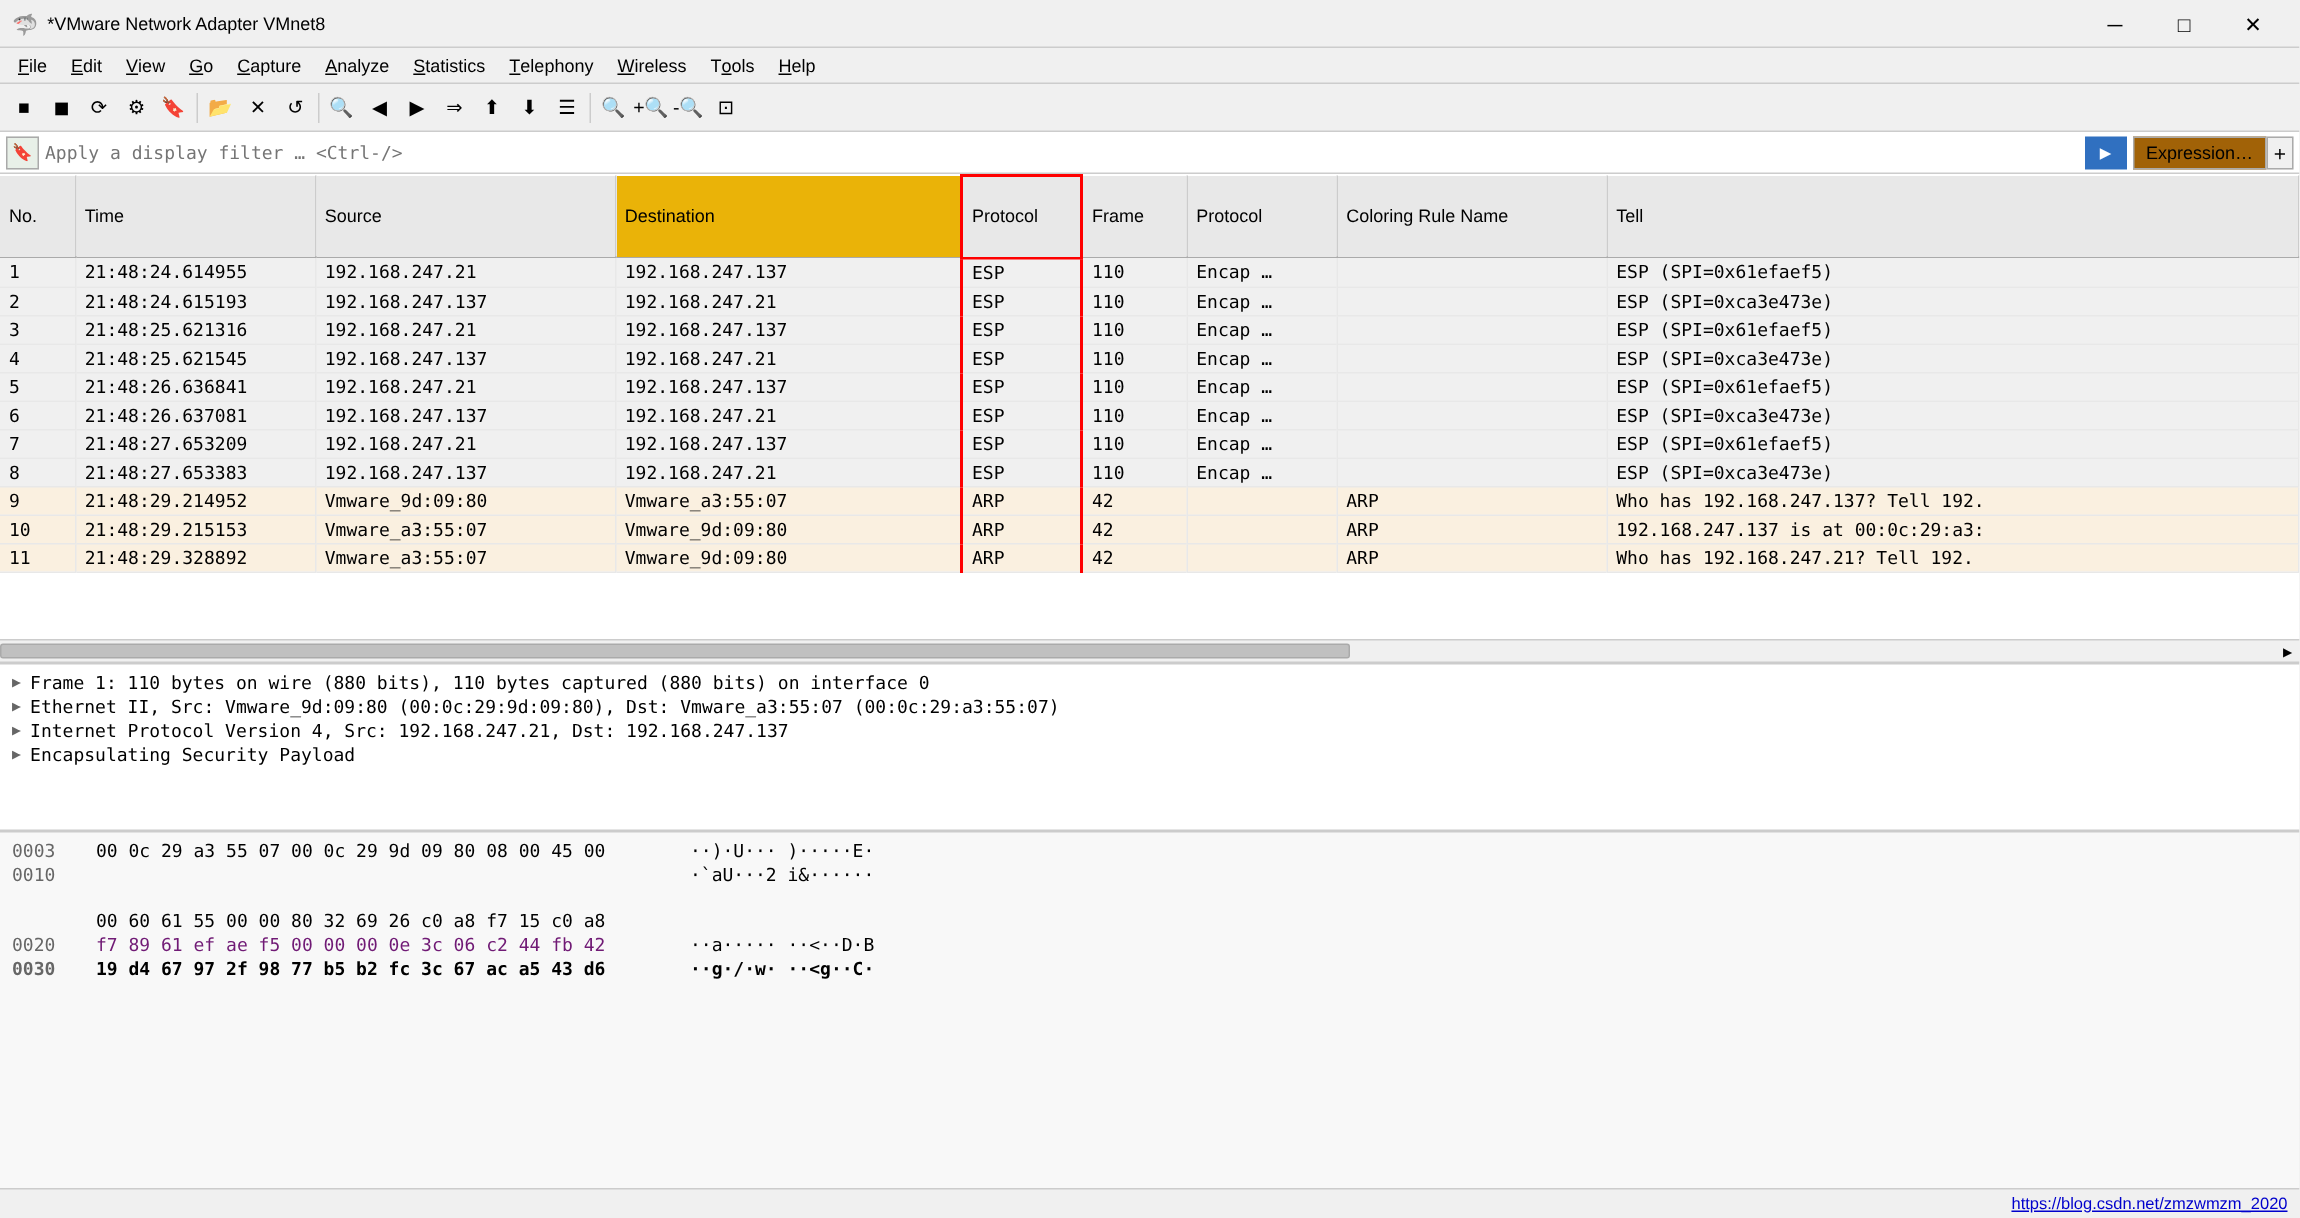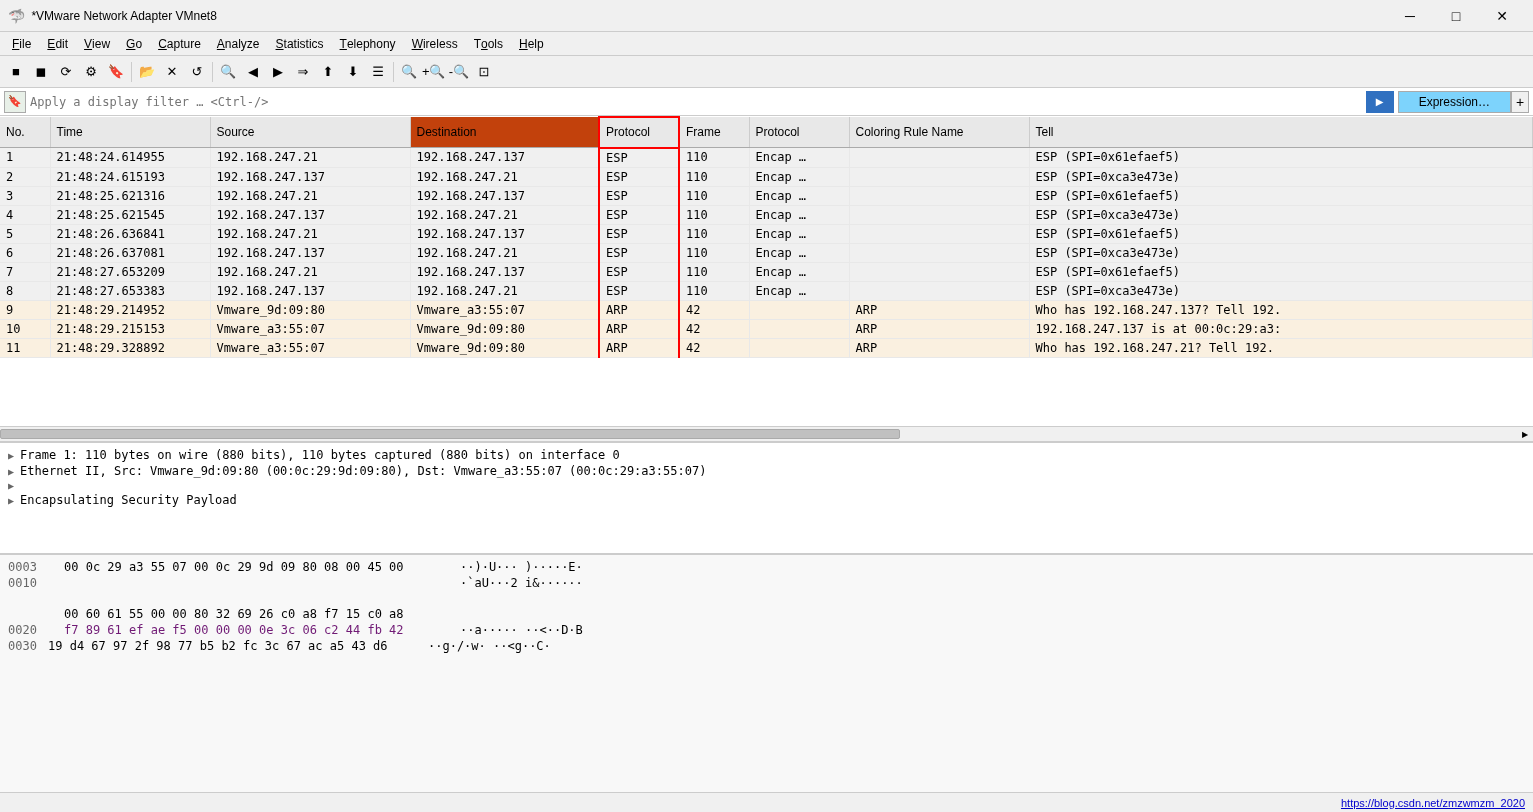--- a/index.html
+++ b/index.html
@@ -196,34 +196,34 @@
   <button class="tb-btn" style="width:24px;height:24px;display:flex;align-items:center;justify-content:center;border:1px solid transparent;cursor:pointer;font-size:13px;background:transparent;">🔍</button>
   <button class="tb-btn" style="width:24px;height:24px;display:flex;align-items:center;justify-content:center;border:1px solid transparent;cursor:pointer;font-size:13px;background:transparent;">+🔍</button>
   <button class="tb-btn" style="width:24px;height:24px;display:flex;align-items:center;justify-content:center;border:1px solid transparent;cursor:pointer;font-size:13px;background:transparent;">-🔍</button>
   <button class="tb-btn" style="width:24px;height:24px;display:flex;align-items:center;justify-content:center;border:1px solid transparent;cursor:pointer;font-size:13px;background:transparent;">⊡</button>
 </div>
 
 <div id="filterbar" style="background:#ffffff;height:28px;display:flex;align-items:center;border-bottom:1px solid #ccc;padding:0 4px;">
   <div style="width:22px;height:22px;display:flex;align-items:center;justify-content:center;background:#e8f0e8;border:1px solid #aaa;margin-right:4px;font-size:11px;">🔖</div>
   <input type="text" style="flex: 1 1 0%; border: none; outline: none; font-size: 12px; font-family: monospace; color: rgb(136, 136, 136);" placeholder="Apply a display filter … &lt;Ctrl-/&gt;">
   <button style="width:28px;height:22px;background:#3070c0;border:none;display:flex;align-items:center;justify-content:center;cursor:pointer;color:white;font-size:10px;margin-right:4px;">▶</button>
-  <button style="padding:2px 20px;height:22px;font-size:12px;background:#7dd3fc;border:1px solid #aaa;cursor:pointer;">Expression…</button>
+  <button style="padding:2px 8px;height:22px;font-size:12px;background:#a16207;border:1px solid #aaa;cursor:pointer;">Expression…</button>
   <button style="width:18px;height:22px;font-size:14px;background:#f0f0f0;border:1px solid #aaa;cursor:pointer;display:flex;align-items:center;justify-content:center;">+</button>
 </div>
 
 <div id="main-layout" style="display:flex;flex-direction:column;height:calc(812px - 32px - 24px - 32px - 28px);">
 
   <div id="packet-table-container" style="background:white;height:310px;overflow-y:auto;overflow-x:hidden;flex:none;">
     <table id="packet-table" style="width:100%;border-collapse:collapse;font-size:12px;font-family:monospace;min-width:1500px;">
       <thead>
         <tr>
           <th style="text-align:left;padding:2px 6px;border-right:1px solid #ccc;font-weight:normal;font-family:'Segoe UI',sans-serif;white-space:nowrap;background:#e8e8e8;border-bottom:1px solid #aaa;width:50px;">No.</th>
           <th style="text-align:left;padding:2px 6px;border-right:1px solid #ccc;font-weight:normal;font-family:'Segoe UI',sans-serif;white-space:nowrap;background:#e8e8e8;border-bottom:1px solid #aaa;width:160px;">Time</th>
           <th style="text-align:left;padding:2px 6px;border-right:1px solid #ccc;font-weight:normal;font-family:'Segoe UI',sans-serif;white-space:nowrap;background:#e8e8e8;border-bottom:1px solid #aaa;width:200px;">Source</th>
-          <th style="text-align:left;padding:8px 6px;border-right:1px solid #ccc;font-weight:normal;font-family:'Segoe UI',sans-serif;white-space:nowrap;background:#c2410c;border-bottom:1px solid #aaa;width:189px;">Destination</th>
+          <th style="text-align:left;padding:20px 6px;border-right:1px solid #ccc;font-weight:normal;font-family:'Segoe UI',sans-serif;white-space:nowrap;background:#eab308;border-bottom:1px solid #aaa;width:231px;">Destination</th>
           <th style="text-align:left;padding:2px 6px;font-weight:normal;font-family:'Segoe UI',sans-serif;white-space:nowrap;background:#e8e8e8;border:2px solid red;width:80px;">Protocol</th>
           <th style="text-align:left;padding:2px 6px;border-right:1px solid #ccc;font-weight:normal;font-family:'Segoe UI',sans-serif;white-space:nowrap;background:#e8e8e8;border-bottom:1px solid #aaa;width:70px;">Frame</th>
           <th style="text-align:left;padding:2px 6px;border-right:1px solid #ccc;font-weight:normal;font-family:'Segoe UI',sans-serif;white-space:nowrap;background:#e8e8e8;border-bottom:1px solid #aaa;width:100px;">Protocol</th>
           <th style="text-align:left;padding:2px 6px;border-right:1px solid #ccc;font-weight:normal;font-family:'Segoe UI',sans-serif;white-space:nowrap;background:#e8e8e8;border-bottom:1px solid #aaa;width:180px;">Coloring Rule Name</th>
           <th style="text-align:left;padding:2px 6px;border-right:1px solid #ccc;font-weight:normal;font-family:'Segoe UI',sans-serif;white-space:nowrap;background:#e8e8e8;border-bottom:1px solid #aaa;">Tell</th>
         </tr>
       </thead>
       <tbody id="packet-tbody">
       <tr style="background: rgb(240, 240, 240); border-bottom: 1px solid rgb(232, 232, 232);">
             <td style="padding: 2px 6px; white-space: nowrap; border-right: 1px solid rgb(232, 232, 232);">1</td>
@@ -359,20 +359,21 @@
   <div style="padding: 1px 8px; cursor: pointer; display: flex; align-items: center;">
         <span style="margin-right: 6px; color: rgb(102, 102, 102); font-size: 10px;">▶</span>
         <span>Frame 1: 110 bytes on wire (880 bits), 110 bytes captured (880 bits) on interface 0</span>
       </div>
       <div style="padding: 1px 8px; cursor: pointer; display: flex; align-items: center;">
         <span style="margin-right: 6px; color: rgb(102, 102, 102); font-size: 10px;">▶</span>
         <span>Ethernet II, Src: Vmware_9d:09:80 (00:0c:29:9d:09:80), Dst: Vmware_a3:55:07 (00:0c:29:a3:55:07)</span>
       </div>
       <div style="padding: 1px 8px; cursor: pointer; display: flex; align-items: center;">
         <span style="margin-right: 6px; color: rgb(102, 102, 102); font-size: 10px;">▶</span>
+        <span>Internet Protocol Version 4, Src: 192.168.247.21, Dst: 192.168.247.137</span>
       </div>
       <div style="padding: 1px 8px; cursor: pointer; display: flex; align-items: center;">
         <span style="margin-right: 6px; color: rgb(102, 102, 102); font-size: 10px;">▶</span>
         <span>Encapsulating Security Payload</span>
       </div>
     </div>
 
   <div id="hex-dump" style="background:#f8f8f8;flex:1;overflow-y:auto;font-family:monospace;font-size:12px;padding:4px 8px;border-top:1px solid #ccc;min-height:0;">
   <div style="display: flex; gap: 16px; padding: 1px 0px; white-space: nowrap;">
         <span style="color: rgb(102, 102, 102); width: 40px;">0003</span>
@@ -382,21 +383,21 @@
       <div style="display: flex; gap: 16px; padding: 1px 0px; white-space: nowrap;">
         <span style="color: rgb(102, 102, 102); width: 40px;">0010</span>
         <span style="color: rgb(0, 0, 0); flex: 0 0 auto; width: 380px; margin-top: 31px;">00 60 61 55 00 00 80 32   69 26 c0 a8 f7 15 c0 a8</span>
         <span style="color: rgb(0, 0, 0);">·`aU···2 i&amp;······</span>
       </div>
       <div style="display: flex; gap: 16px; padding: 1px 0px; white-space: nowrap;">
         <span style="color: rgb(102, 102, 102); width: 40px;">0020</span>
         <span style="color: #701a75; flex: 0 0 auto; width: 380px;">f7 89 61 ef ae f5 00 00   00 0e 3c 06 c2 44 fb 42</span>
         <span style="color: rgb(0, 0, 0);">··a····· ··&lt;··D·B</span>
       </div>
-      <div style="display: flex; gap: 0; padding: 1px 0px; white-space: nowrap;">
+      <div style="display: flex; gap: 16px; padding: 1px 0px; white-space: nowrap; font-weight: bold;">
         <span style="color: rgb(102, 102, 102); width: 40px;">0030</span>
         <span style="color: rgb(0, 0, 0); flex: 0 0 auto; width: 380px;">19 d4 67 97 2f 98 77 b5   b2 fc 3c 67 ac a5 43 d6</span>
         <span style="color: rgb(0, 0, 0);">··g·/·w· ··&lt;g··C·</span>
       </div>
     </div>
 
   <div style="background:#f0f0f0;height:20px;border-top:1px solid #ccc;display:flex;align-items:center;padding:0 8px;font-size:11px;flex:none;">
     <span style="margin-left:auto;color:#0000cc;text-decoration:underline;cursor:pointer;">https://blog.csdn.net/zmzwmzm_2020</span>
   </div>
 </div>

